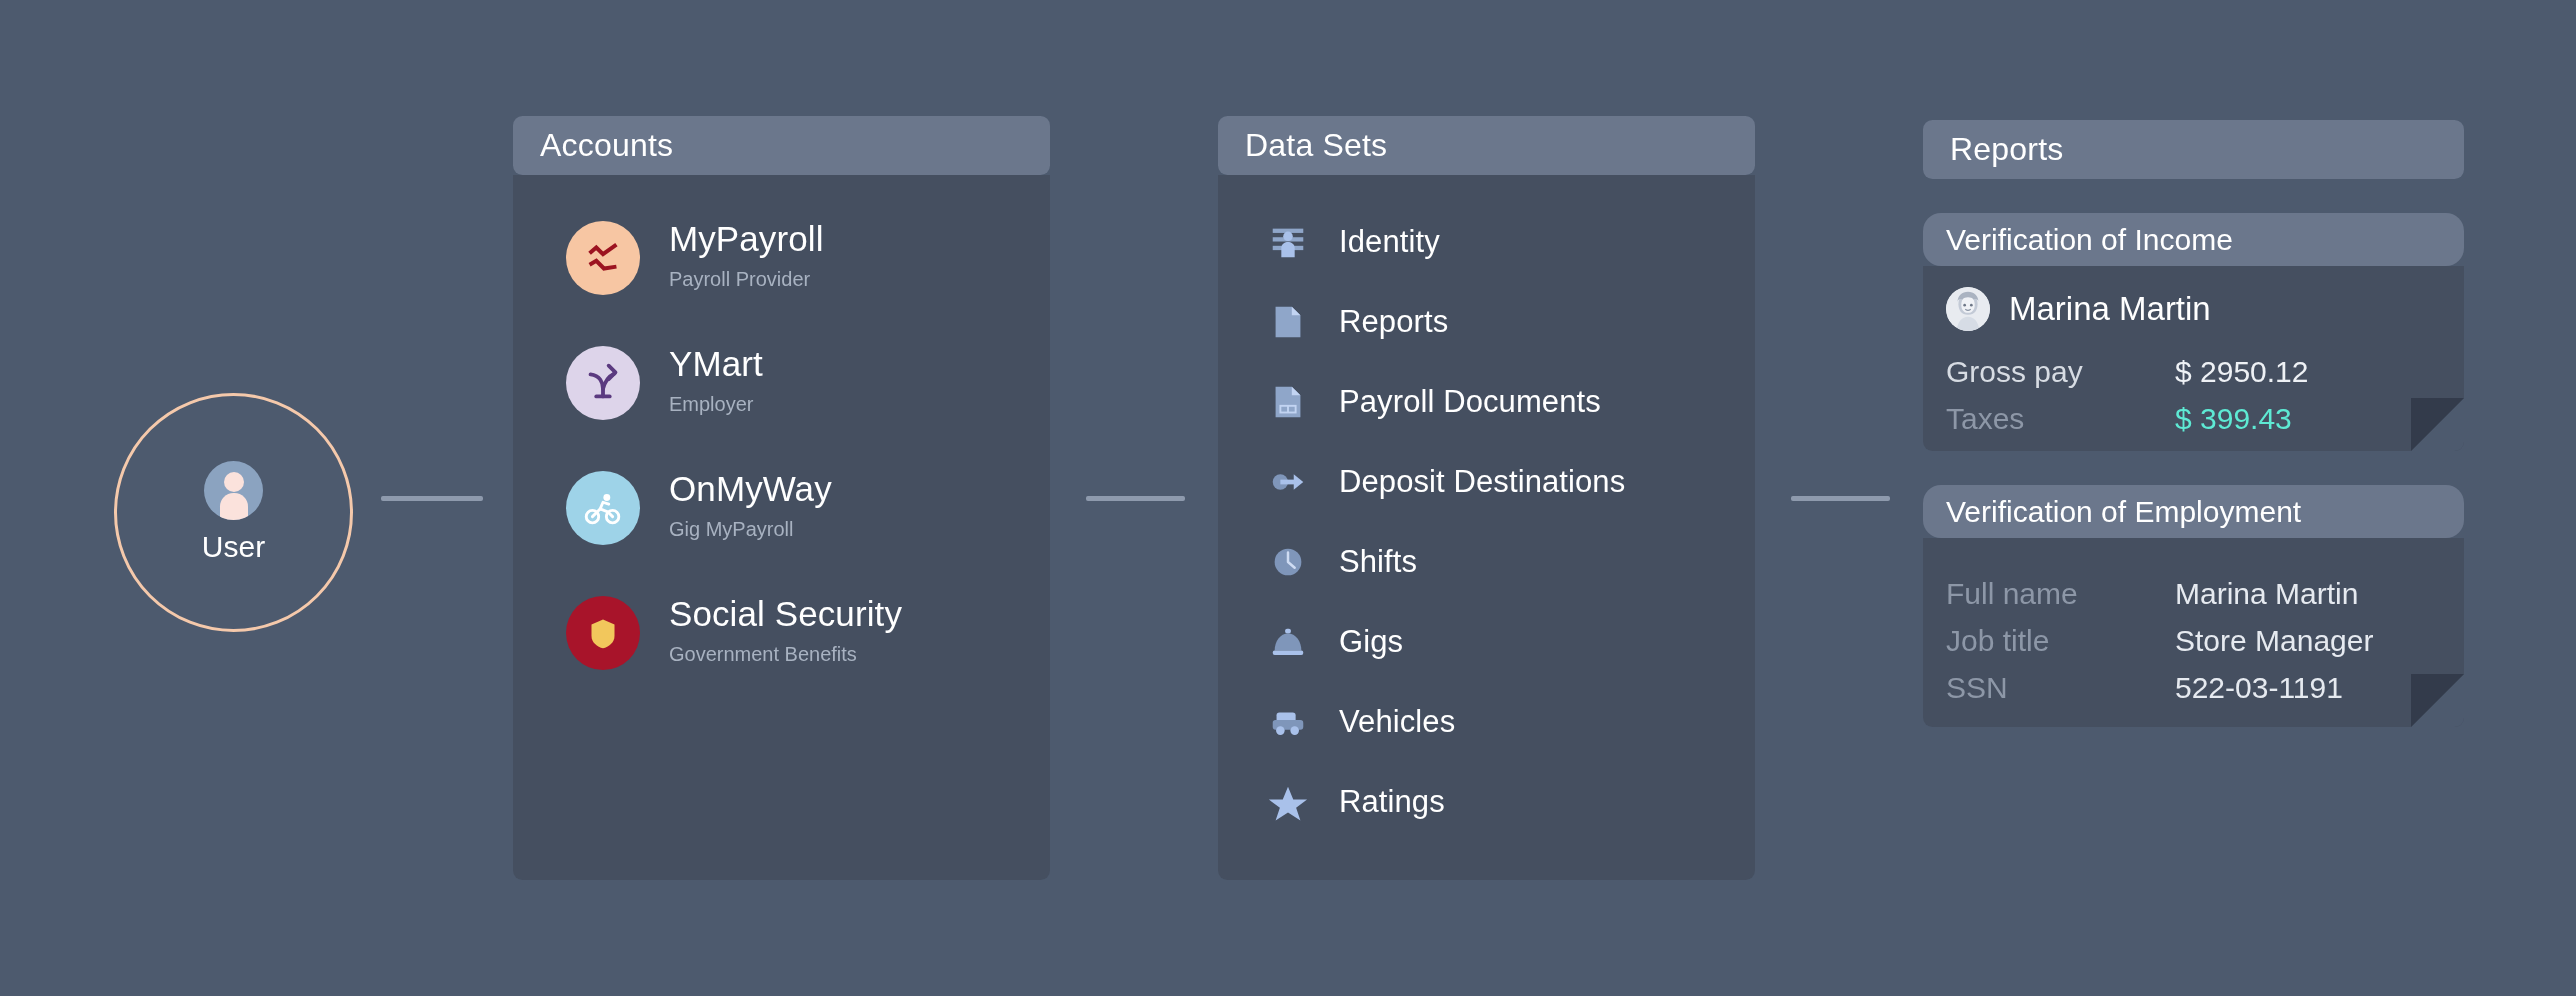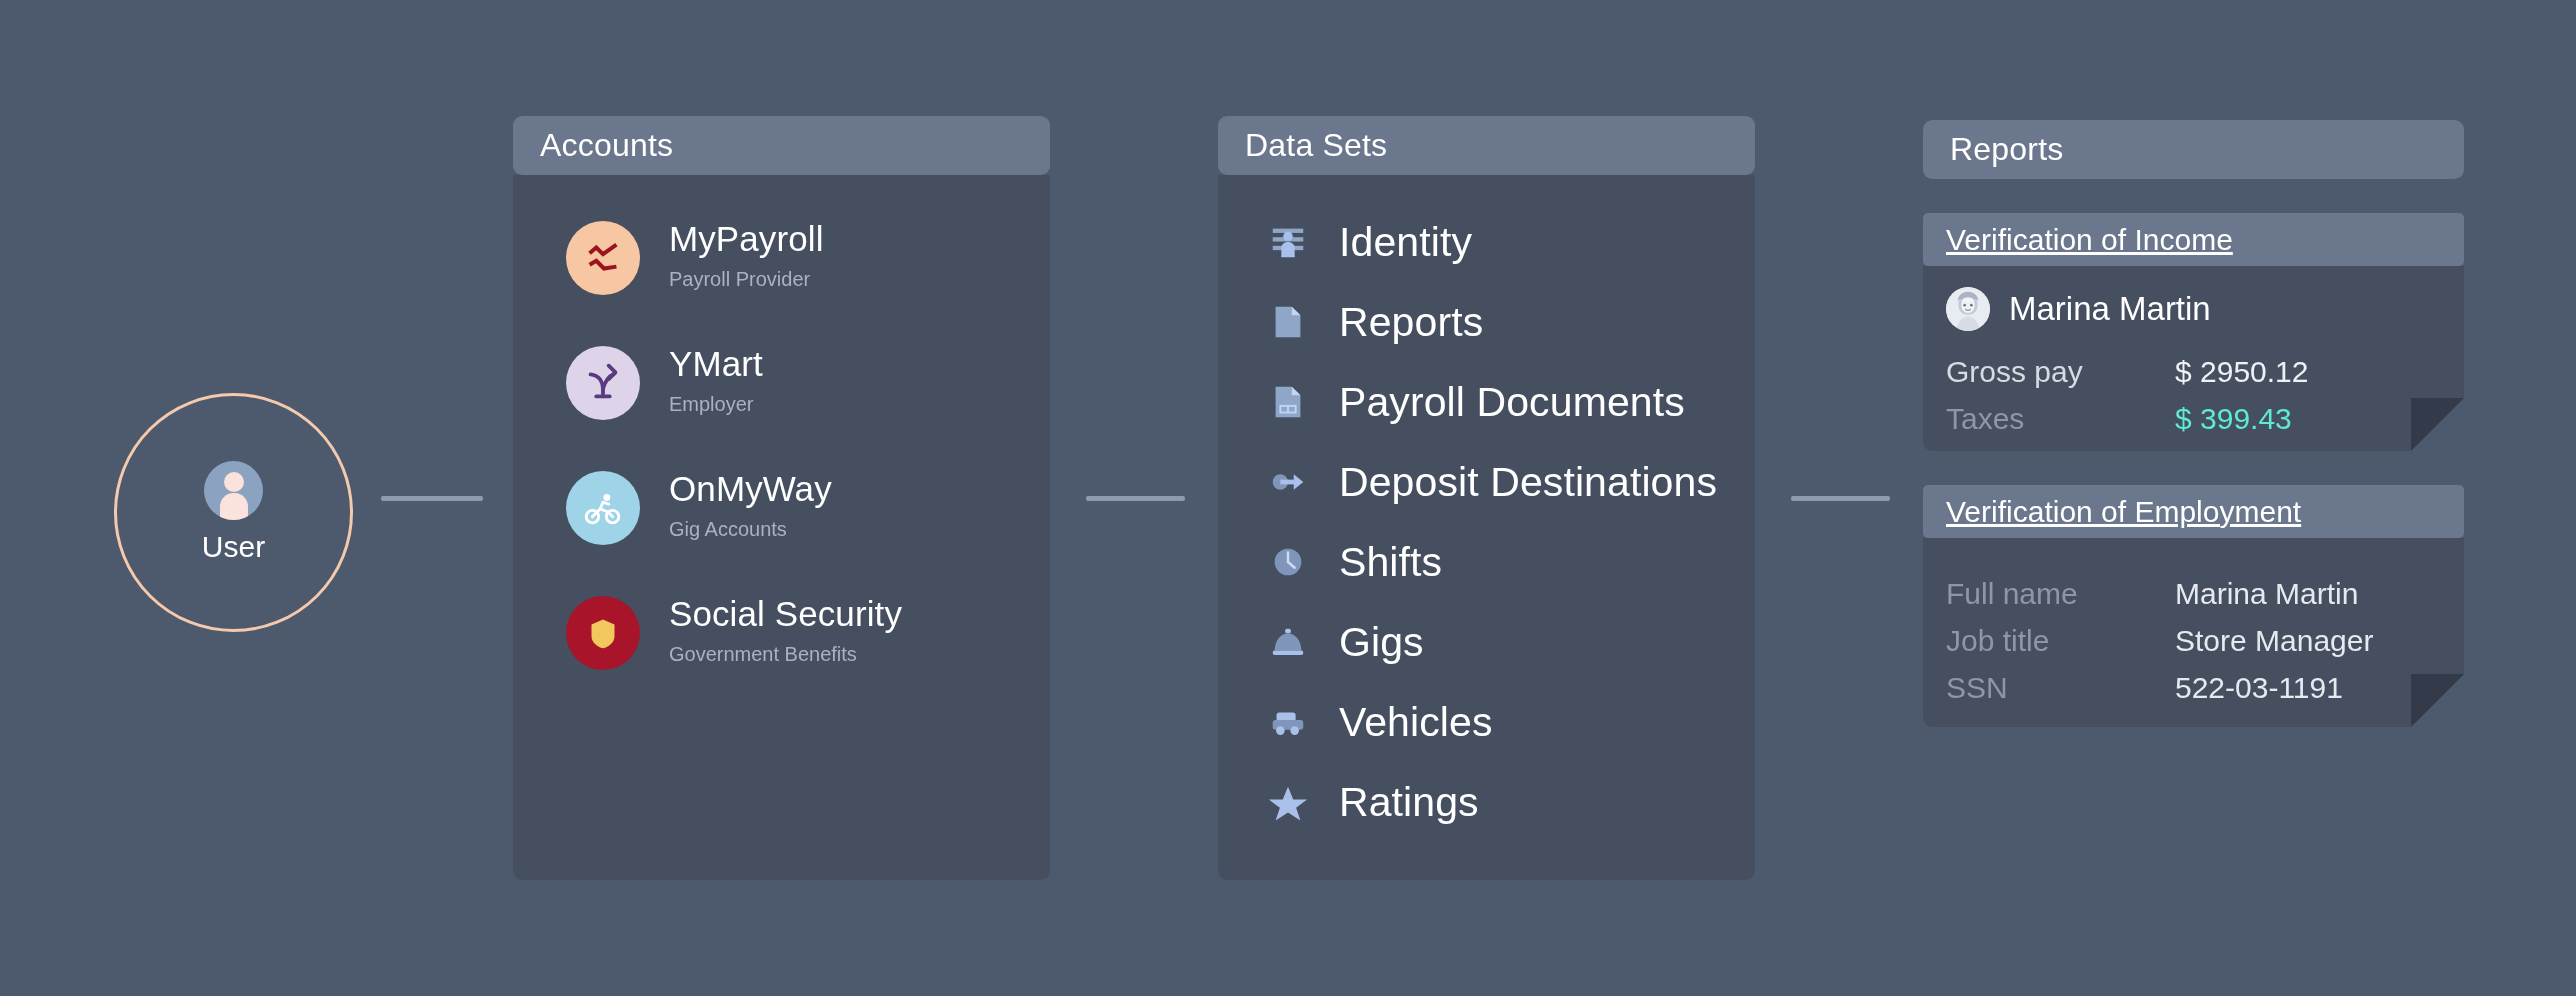--- a/index.html
+++ b/index.html
@@ -153,48 +153,47 @@
     width: 44px;
     height: 44px;
     flex: 0 0 44px;
     margin-right: 29px;
     display: flex;
     align-items: center;
     justify-content: center;
   }
   .dataset-label {
     color: #ffffff;
-    font-size: 41px;
+    font-size: 31px;
     letter-spacing: 0.1px;
   }
 
   
   #reports-col {
     position: absolute;
     left: 1923px;
     top: 120px;
     width: 541px;
   }
   #reports-header { height: 59px; width: 541px; }
 
   .report-card {
     position: relative;
     width: 541px;
     margin-top: 34px;
   }
   .report-card .card-header {
     background: #6b778c;
-    border-radius: 5px;
+    border-radius: 18px;
     color: #ffffff;
     font-size: 30px;
     height: 53px;
     display: flex;
     align-items: center;
     padding-left: 23px;
-    text-decoration: underline;
   }
   .report-card .card-body {
     background: #454f60;
     border-radius: 0 0 9.5px 9.5px;
     position: relative;
     overflow: hidden;
   }
   
   .fold {
     position: absolute;
@@ -295,21 +294,21 @@
         <svg width="46" height="46" viewBox="0 0 48 48">
           <circle cx="13" cy="33" r="6.5" fill="none" stroke="#ffffff" stroke-width="3"></circle>
           <circle cx="34" cy="33" r="6.5" fill="none" stroke="#ffffff" stroke-width="3"></circle>
           <circle cx="28" cy="13" r="3.6" fill="#ffffff"></circle>
           <path d="M13 33 L21 25 L29 28 L34 33" fill="none" stroke="#ffffff" stroke-width="3" stroke-linecap="round" stroke-linejoin="round"></path>
           <path d="M21 25 L24 18 L30 20" fill="none" stroke="#ffffff" stroke-width="3" stroke-linecap="round" stroke-linejoin="round"></path>
         </svg>
       </div>
       <div class="account-text">
         <span class="account-name">OnMyWay</span>
-        <span class="account-sub">Gig Accounts</span>
+        <span class="account-sub">Gig MyPayroll</span>
       </div>
     </div>
 
     <div class="account-row">
       <div class="account-icon" style="background:#a8142a">
         <svg width="46" height="46" viewBox="0 0 48 48">
           <path d="M24 10 L36 15 L36 27 C36 34 30 38 24 40 C18 38 12 34 12 27 L12 15 Z" fill="#f2c75c"></path>
         </svg>
       </div>
       <div class="account-text">

